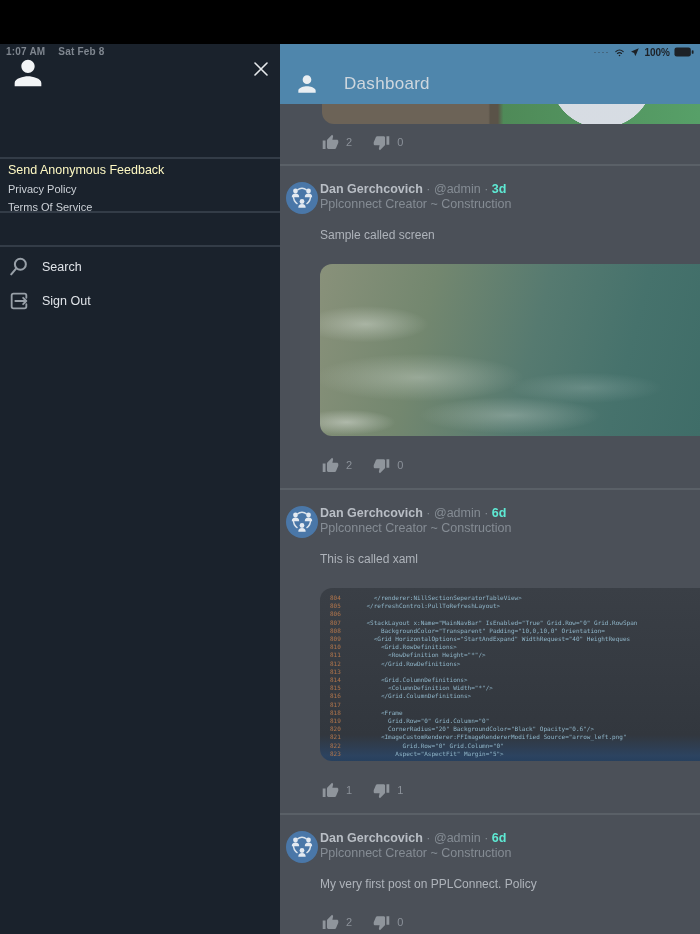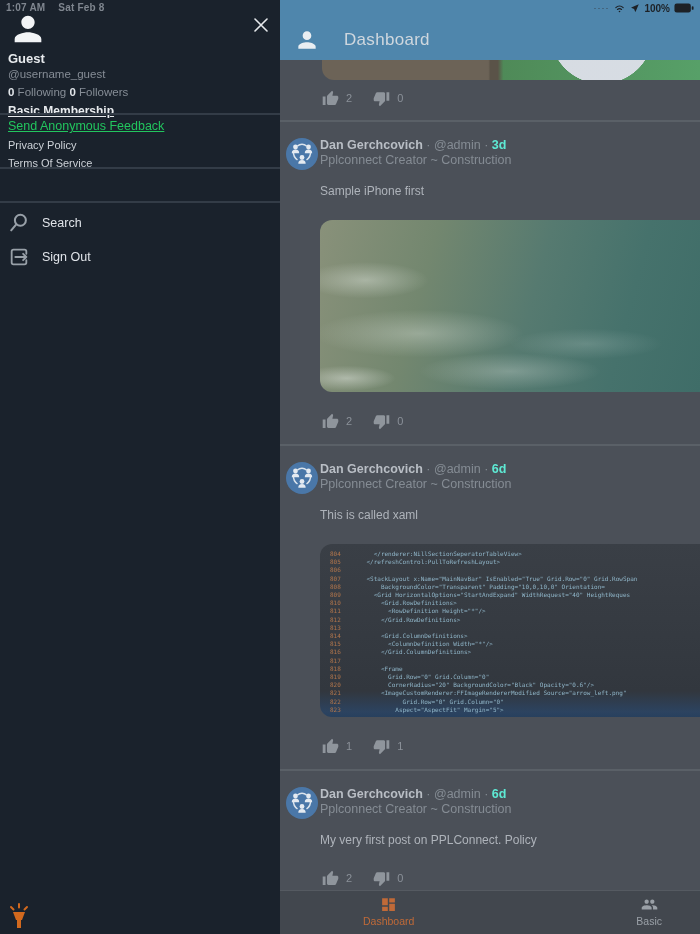--- a/index.html
+++ b/index.html
@@ -1,39 +1,39 @@
 <!DOCTYPE html>
 <html><head>
 <meta charset="utf-8">
 <style>
   * { margin:0; padding:0; box-sizing:border-box; }
   html,body { width:700px; height:934px; overflow:hidden; background:#000;
     font-family:"Liberation Sans", sans-serif; }
-  .screen { position:relative; width:700px; height:780px; display:flex; }
+  .screen { position:relative; width:700px; height:780px; display:flex;margin-top:44px; }
 
   
   .drawer { position:relative; width:280px; height:934px; background:#1a222c;
     flex:0 0 280px; color:#dfe3e8; z-index:2; }
   .statusbar-left { position:absolute; top:2px; left:6px; font-size:10px;
     color:#7f868f; font-weight:bold; letter-spacing:.2px; }
   .statusbar-left .sb-date { margin-left:10px; }
   .drawer-avatar { position:absolute; top:9px; left:8px; width:40px; height:40px; }
   .drawer-close { position:absolute; top:16px; right:10px; width:18px; height:18px;
     cursor:default; }
   .drawer-user { position:absolute; top:51px; left:8px; line-height:15px; }
   .du-name { font-size:13px; font-weight:bold; color:#e8ebee; }
   .du-handle { font-size:11.5px; color:#868d96; margin-top:1px; }
   .du-stats { font-size:11.5px; color:#868d96; margin-top:3px; }
   .du-stats b { color:#e2e6ea; font-weight:bold; }
   .du-membership { font-size:12px; font-weight:bold; color:#e8ebee;
     text-decoration:underline; margin-top:4px; display:inline-block; }
   .drawer-divider { position:absolute; left:0; width:280px; height:1.5px;
     background:#333c47; }
   .drawer-links { position:absolute; top:118px; left:8px; line-height:16px; }
-  .dl-feedback { font-size:12.5px; color:#22c55e; text-decoration:underline;
+  .dl-feedback { font-size:12.5px; color:#fef9c3; 
     display:block; margin-bottom:3px; }
   .dl-small { font-size:11px; color:#ccd1d7; display:block; margin-bottom:2px; }
   .drawer-menu-item { position:absolute; left:0; width:280px; height:34px;
     display:flex; align-items:center; padding-left:8px; }
   .dmi-icon { width:22px; height:22px; flex:0 0 22px; }
   .dmi-label { font-size:12.5px; color:#e0e4e9; margin-left:12px; }
   .drawer-logo { position:absolute; left:6px; bottom:4px; width:26px; height:30px; }
 
   
   .panel { position:relative; width:420px; height:934px; background:#4b5058;
@@ -124,31 +124,20 @@
           <path fill="#f2f4f6" d="M12 12c2.21 0 4-1.79 4-4s-1.79-4-4-4-4 1.79-4 4 1.79 4 4 4zm0 2c-2.67 0-8 1.34-8 4v2h16v-2c0-2.66-5.33-4-8-4z"></path>
         </svg>
     </div>
 
     <div class="drawer-close">
       <svg viewBox="0 0 18 18" width="18" height="18">
           <path stroke="#e6e9ec" stroke-width="1.6" stroke-linecap="round" d="M3 3 L15 15 M15 3 L3 15"></path>
         </svg>
     </div>
 
-    <div class="drawer-user">
-      <div class="du-name">Guest</div>
-      <div class="du-handle">@username_guest</div>
-      <div class="du-stats">
-        <b>0</b>
-        <span>Following</span>
-        <b>0</b>
-        <span>Followers</span>
-      </div>
-      <a class="du-membership">Basic Membership</a>
-    </div>
 
     <div class="drawer-divider" style="top:113px"></div>
 
     <div class="drawer-links">
       <a class="dl-feedback">Send Anonymous Feedback</a>
       <a class="dl-small">Privacy Policy</a>
       <a class="dl-small">Terms Of Service</a>
     </div>
 
     <div class="drawer-divider" style="top:167px"></div>
@@ -268,21 +257,21 @@
         <div class="post-head">
           <div class="ph-line1">
             <span class="ph-author">Dan Gerchcovich</span>
             <span class="ph-dot">·</span>
             <span class="ph-handle">@admin</span>
             <span class="ph-dot">·</span>
             <span class="ph-age">3d</span>
           </div>
           <div class="ph-sub">Pplconnect Creator ~ Construction</div>
         </div>
-        <div class="post-text">Sample iPhone first</div>
+        <div class="post-text">Sample called screen</div>
         <div class="post-img ocean"></div>
         <div class="likes-row post-likes">
           <span class="thumb">
             <svg viewBox="0 0 24 24" width="17" height="17">
                 <path fill="#8f959c" d="M1 21h4V9H1v12zM23 10c0-1.1-.9-2-2-2h-6.31l.95-4.57.03-.32c0-.41-.17-.79-.44-1.06L14.17 1 7.59 7.59C7.22 7.95 7 8.45 7 9v10c0 1.1.9 2 2 2h9c.83 0 1.54-.5 1.84-1.22l3.02-7.05c.09-.23.14-.47.14-.73v-2z"></path>
               </svg>
           </span>
           <span class="cnt">2</span>
           <span class="thumb">
             <svg viewBox="0 0 24 24" width="17" height="17" style="transform:rotate(180deg)">

